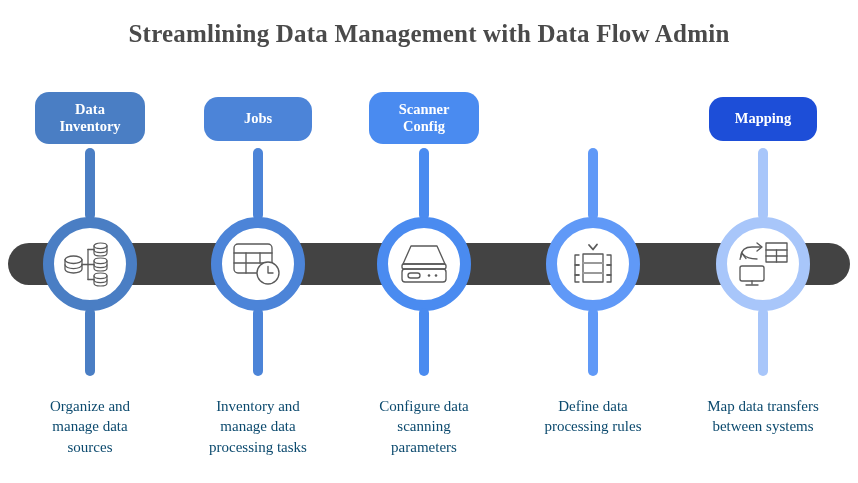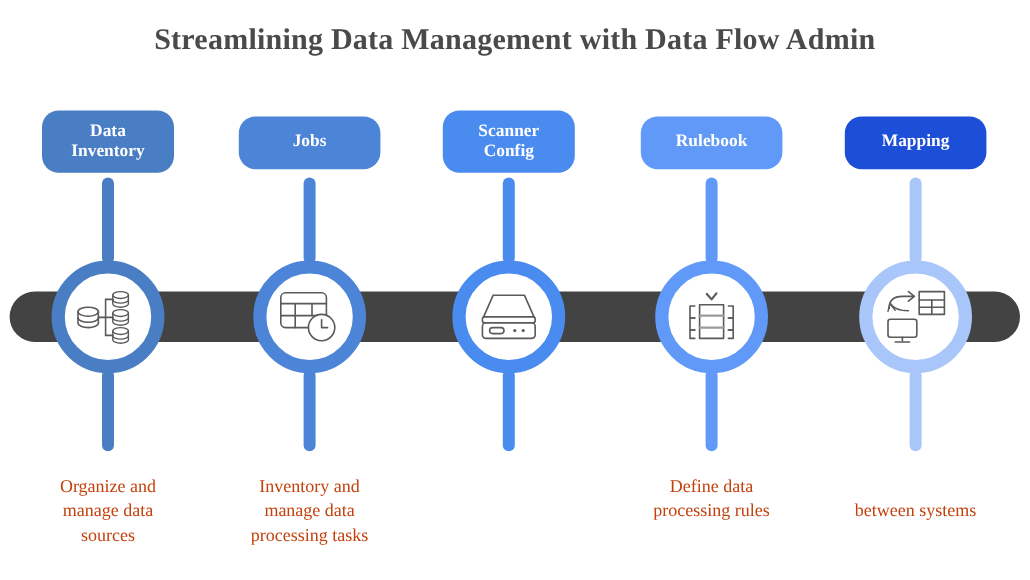--- a/index.html
+++ b/index.html
@@ -70,21 +70,21 @@
     justify-content: center;
     text-align: center;
     color: #ffffff;
     font-family: "Liberation Serif", "DejaVu Serif", serif;
     font-weight: bold;
     font-size: 14.5px;
     line-height: 1.2;
     padding: 6px 10px;
   }
   .pill.two-line { width: 110px; height: 52px; }
-  .pill.one-line { width: 118px; height: 44px; top: 97px; align-items: center; }
+  .pill.one-line { width: 108px; height: 44px; top: 97px; align-items: center; }
 
   
   .stem-top {
     position: absolute;
     left: 50%;
     transform: translateX(-50%);
     top: 148px;
     width: 10px;
     height: 72px;
     border-radius: 5px;
@@ -122,21 +122,21 @@
   .caption {
     position: absolute;
     top: 396px;
     left: 50%;
     transform: translateX(-50%);
     width: 168px;
     text-align: center;
     font-family: "Liberation Serif", "DejaVu Serif", serif;
     font-size: 15px;
     line-height: 1.35;
-    color: #c2410c;
+    color: #0c4a6e;
   }
 </style>
 </head>
 <body>
 
 <div id="canvas">
 
   <div class="title">Streamlining Data Management with Data Flow Admin</div>
 
   <div class="spine"></div>
@@ -233,25 +233,23 @@
         <rect x="10" y="30" width="12" height="5" rx="2.5"></rect>
         <circle cx="31" cy="32.5" r="1.3" fill="#5a5a5a" stroke="none"></circle>
         <circle cx="38" cy="32.5" r="1.3" fill="#5a5a5a" stroke="none"></circle>
       </g>
     </svg>
           </span>
     </div>
 
     <div class="stem-bottom" style="background:#4a8bf0"></div>
 
+    <div class="caption"><span>Configure data</span><br><span>scanning</span><br><span>parameters</span></div>
   </div>
       <div class="stage" style="left: 508px;">
-    <div class="pill one-line" style="background:#6099f7">
-          <div><span>Rulebook</span></div>
-        </div>
 
     <div class="stem-top" style="background:#6099f7"></div>
 
     <div class="node" style="border-color:#6099f7">
       <span>
     <svg width="50" height="46" viewBox="0 0 50 46">
       <g fill="none" stroke="#5a5a5a" stroke-width="1.35" stroke-linecap="round" stroke-linejoin="round">
         <path d="M21 4 L25 8.5 L29 3.5" stroke-width="1.8"></path>
         <rect x="15" y="13" width="20" height="28"></rect>
         <path d="M15 22 H35" stroke-width="1.8" stroke="#9a9a9a"></path>
@@ -293,17 +291,17 @@
         <rect x="3" y="25" width="24" height="15" rx="2"></rect>
         <path d="M15 40 V43"></path>
         <path d="M9 44 H21"></path>
       </g>
     </svg>
           </span>
     </div>
 
     <div class="stem-bottom" style="background:#a8c6fa"></div>
 
-    <div class="caption"><br><span>between systems</span></div>
+    <div class="caption"><span>Map data transfers</span><br><span>between systems</span></div>
   </div>
     </div>
 
 </div>
 
 </body></html>

